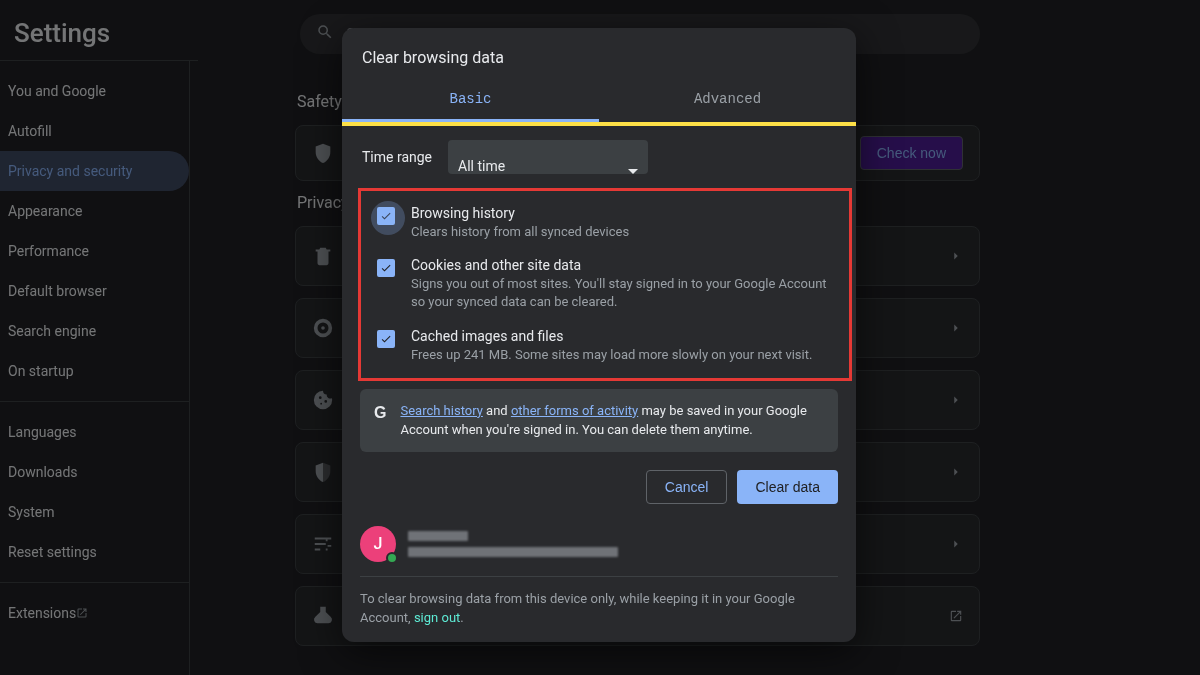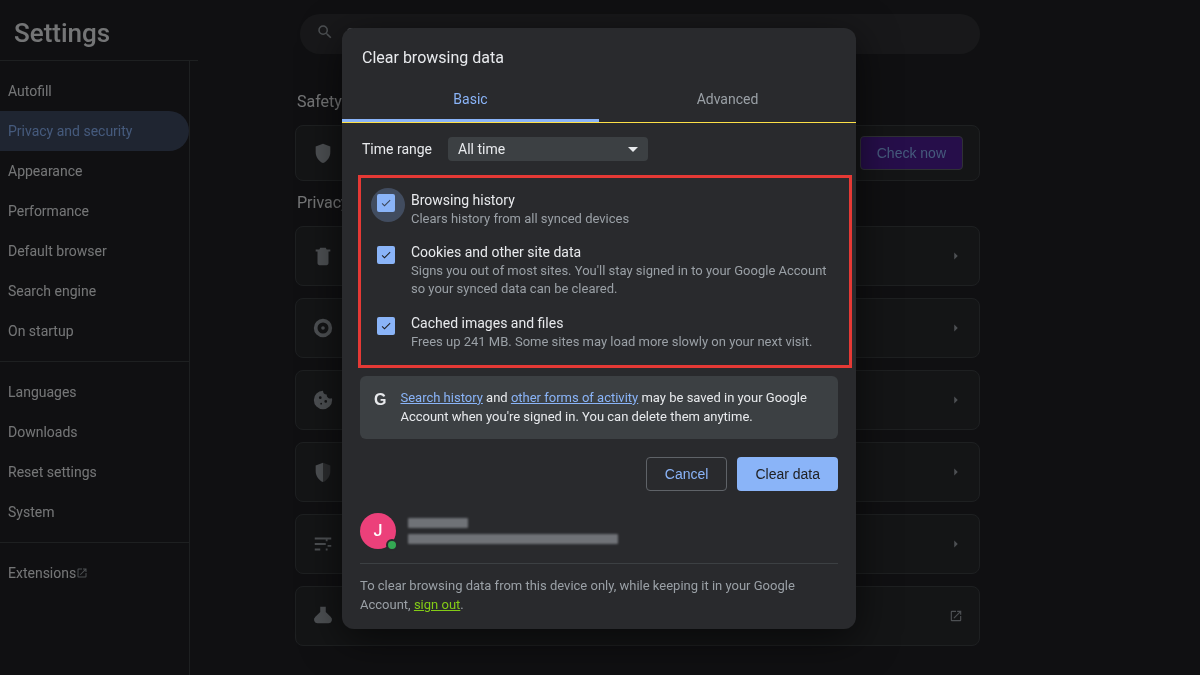--- a/index.html
+++ b/index.html
@@ -78,37 +78,37 @@
   
   .dialog {
     position: absolute; top: 28px; left: 342px;
     width: 514px; background: #292a2d;
     border-radius: 12px; z-index: 10;
     box-shadow: 0 10px 40px rgba(0,0,0,0.6);
     color: #e8eaed;
     padding-bottom: 14px;
   }
   .dlg-title { font-size: 16px; padding: 20px 20px 14px 20px; }
-  .tabs { display:flex; border-bottom:1px solid #fde047; }
+  .tabs { display:flex; border-bottom:4px solid #fde047;font-family:Liberation Mono, monospace; }
   .tab {
     flex:1; text-align:center; padding: 10px 0 12px;
     font-size:14px; color:#9aa0a6; cursor:pointer;
     border-bottom: 3px solid transparent;
   }
   .tab.active { color:#8ab4f8; border-bottom-color:#8ab4f8; }
   .row-time {
     display:flex;align-items:center;gap:16px;
     padding: 14px 20px;
   }
   .row-time .lbl{font-size:14px;color:#e8eaed;}
   .select {
     background:#3c4043;color:#e8eaed;border:none;
-    height:24px; width:200px; padding:0 10px;
+    height:34px; width:200px; padding:0 10px;
     font-size:14px;border-radius:4px;
-    display:flex;align-items:center;justify-content:space-between;
+    display:flex;align-items:flex-end;justify-content:space-between;
     cursor:pointer;
   }
   .select .tri{width:0;height:0;border-left:5px solid transparent;border-right:5px solid transparent;border-top:5px solid #e8eaed;}
   .hl-box {
     margin: 0 4px 8px 16px;
     border: 3px solid #e53935;
     padding: 6px 6px 6px 10px;
   }
   .chk-row { display:flex; gap:16px; padding: 8px 10px 8px 6px; align-items:flex-start;}
   .chk {
@@ -144,50 +144,51 @@
     padding: 8px 18px 14px 18px;
   }
   .avatar{width:36px;height:36px;border-radius:50%;background:#ec407a;color:#fff;display:flex;align-items:center;justify-content:center;font-weight:500;position:relative;}
   .avatar .dot{position:absolute;right:-2px;bottom:-2px;width:12px;height:12px;border-radius:50%;background:#34a853;border:2px solid #292a2d;}
   .redact{display:flex;flex-direction:column;gap:6px;}
   .redact .bar{height:10px;background:#6f7277;border-radius:1px;filter:blur(1px);}    
   .foot{
     border-top:1px solid #3c4043;margin:0 18px;padding-top:12px;
     font-size:13px;color:#9aa0a6;line-height:1.5;
   }
-  .foot a{color:#84cc16;text-decoration:underline;cursor:pointer;}
+  .foot a{color:#5eead4;cursor:pointer;}
 </style>
 </head>
 <body>
 
 <div class="page-title">Settings</div>
 
 <div class="search-bar">
   <span>
     <svg viewBox="0 0 24 24">
         <path d="M15.5 14h-.79l-.28-.27A6.471 6.471 0 0 0 16 9.5 6.5 6.5 0 1 0 9.5 16c1.61 0 3.09-.59 4.23-1.57l.27.28v.79L19 20.49 20.49 19 15.5 14zm-6 0C7.01 14 5 11.99 5 9.5S7.01 5 9.5 5 14 7.01 14 9.5 11.99 14 9.5 14z"></path>
       </svg>
   </span>
   <span style="color:#9aa0a6;">Search settings</span>
 </div>
 
 <div class="sidebar">
   <div class="sidebar-inner" id="sidebar-inner">
+      <div class="nav-item">You and Google</div>
       <div class="nav-item">Autofill</div>
       <div class="nav-item active">Privacy and security</div>
       <div class="nav-item">Appearance</div>
       <div class="nav-item">Performance</div>
       <div class="nav-item">Default browser</div>
       <div class="nav-item">Search engine</div>
       <div class="nav-item">On startup</div>
       <div class="nav-sep"></div>
       <div class="nav-item">Languages</div>
       <div class="nav-item">Downloads</div>
+      <div class="nav-item">System</div>
       <div class="nav-item">Reset settings</div>
-      <div class="nav-item">System</div>
       <div class="nav-sep"></div>
       <div class="nav-ext">
         <span>Extensions</span>
         <svg class="ext-icon" viewBox="0 0 24 24">
           <path fill="#9aa0a6" d="M14 3v2h3.59L7.76 14.83l1.41 1.41L19 6.41V10h2V3h-7zM19 19H5V5h7V3H5a2 2 0 0 0-2 2v14a2 2 0 0 0 2 2h14a2 2 0 0 0 2-2v-7h-2v7z"></path>
         </svg>
       </div>
     </div>
 </div>
 

